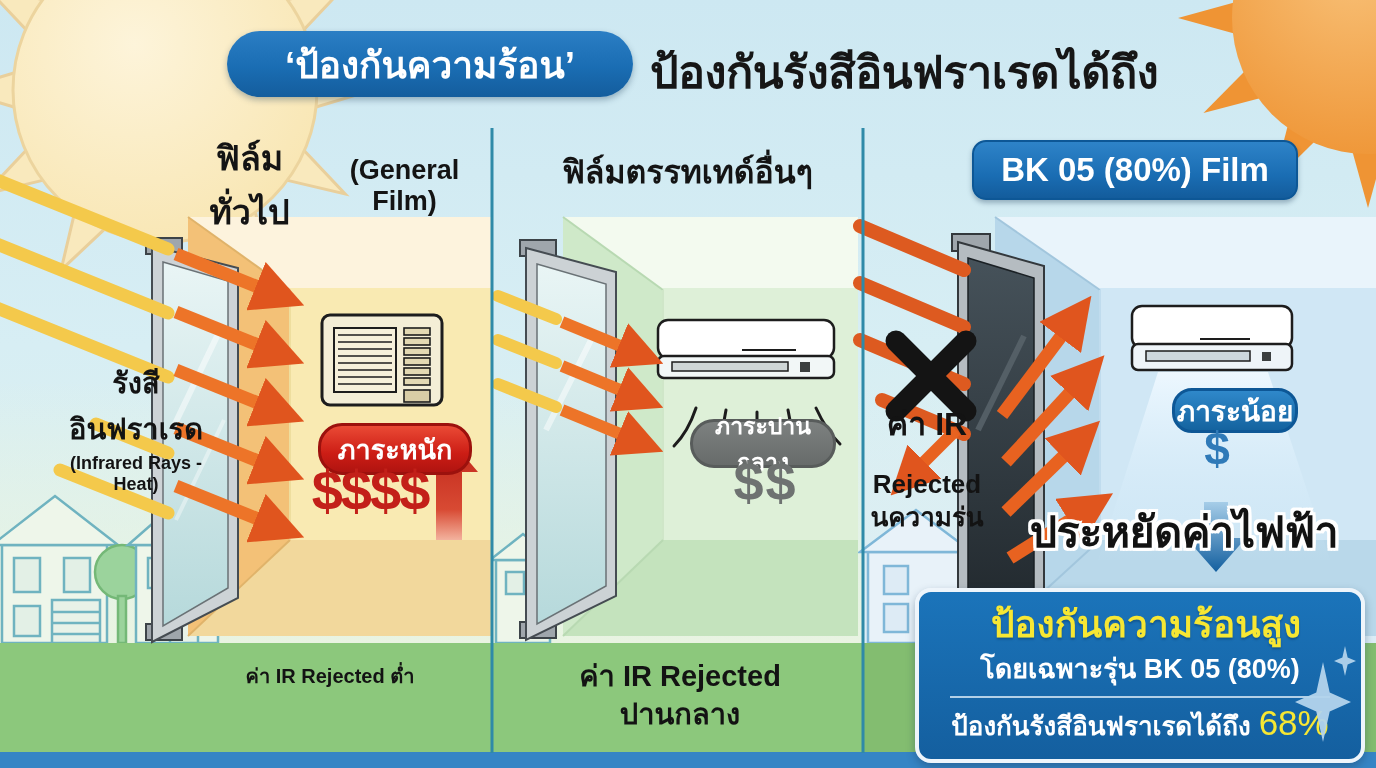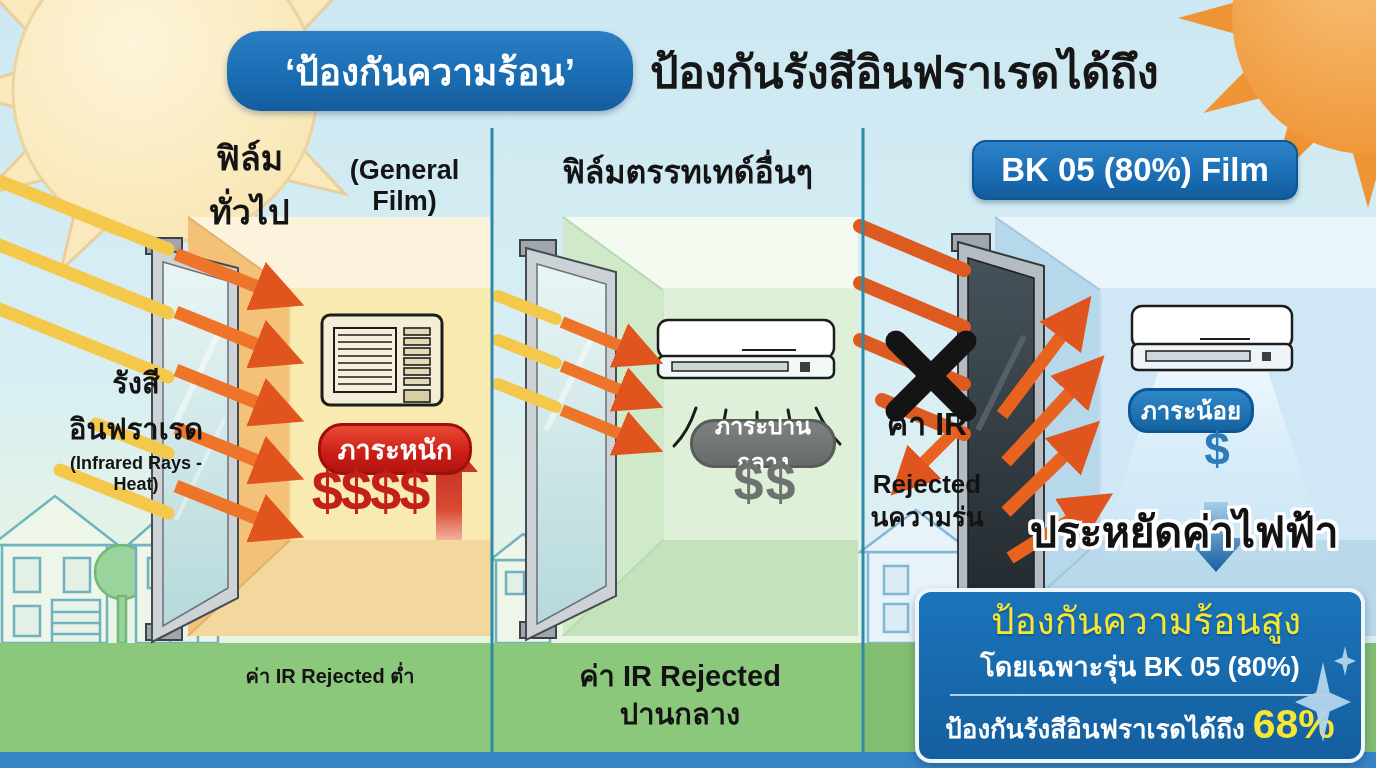--- a/index.html
+++ b/index.html
@@ -3,21 +3,21 @@
 <meta charset="utf-8">
 <style>
   html,body{margin:0;padding:0;background:#9db6c2;}
   .canvas{position:relative;width:1376px;height:768px;overflow:hidden;
     background:linear-gradient(180deg,#cde8f2 0%,#d7eef4 45%,#dcf0ee 70%,#daeff0 100%);
     font-family:"Liberation Sans","DejaVu Sans",sans-serif;}
   .abs{position:absolute;}
   .ctr{display:flex;align-items:center;justify-content:center;text-align:center;}
   svg{display:block;}
   
-  .title-badge{left:227px;top:31px;width:406px;height:80px;border-radius:34px;
+  .title-badge{left:227px;top:31px;width:406px;height:66px;border-radius:34px;
     background:linear-gradient(180deg,#2b7ec4,#1a6db3 55%,#145d9d);
     box-shadow:0 3px 6px rgba(30,60,90,.35);color:#fff;font-size:37px;font-weight:800;}
   .title-heading{left:650px;top:36px;font-size:45px;font-weight:800;color:#161616;letter-spacing:-.5px;}
   
   .c1-head{left:180px;top:131px;width:310px;color:#141414;}
   .c1-head .l1{font-size:34px;font-weight:800;}
   .c1-head .l2{font-size:27px;font-weight:800;margin-top:2px;}
   .c2-head{left:515px;top:146px;width:345px;font-size:32px;font-weight:800;color:#141414;}
   .c3-pill{left:972px;top:140px;width:322px;height:56px;border-radius:14px;
     background:linear-gradient(180deg,#2e83c8,#1a6db3 60%,#135c9c);border:2px solid #0d5796;
@@ -25,42 +25,42 @@
   
   .ir-label{left:4px;top:360px;width:168px;color:#131313;padding-left:48px;}
   .ir-label .l1{font-size:29px;font-weight:800;}
   .ir-label .l2{font-size:18px;font-weight:700;margin-top:1px;}
   
   .pill{border-radius:24px;color:#fff;font-weight:800;}
   .red-pill{left:318px;top:423px;width:148px;height:46px;font-size:27px;
     background:linear-gradient(180deg,#ea4a35,#cc1d15 60%,#b01410);border:3px solid #9c110d;}
   .gray-pill{left:690px;top:419px;width:140px;height:43px;font-size:23px;
     background:linear-gradient(180deg,#7d8180,#676b6a);border:3px solid #585c5b;}
-  .blue-pill{left:1128px;top:388px;width:120px;height:39px;font-size:24px;border-radius:20px;
+  .blue-pill{left:1172px;top:388px;width:120px;height:39px;font-size:28px;border-radius:20px;
     background:linear-gradient(180deg,#2f88ca,#14639f);border:3px solid #0d5796;}
   .cost1{left:295px;top:458px;width:150px;font-size:56px;font-weight:900;color:#c32019;letter-spacing:-2px;}
   .cost2{left:703px;top:450px;width:125px;font-size:54px;font-weight:900;color:#6e7271;letter-spacing:2px;}
   .cost3{left:1186px;top:422px;width:62px;font-size:46px;font-weight:900;color:#2f7ab8;}
   
   .ir-value{left:872px;top:398px;width:110px;font-size:32px;font-weight:800;color:#131313;text-align:center;}
   .rejected{left:862px;top:468px;width:130px;font-size:26px;font-weight:800;color:#131313;text-align:center;line-height:1.25;}
   .savings{left:995px;top:498px;width:378px;font-size:43px;font-weight:900;color:#121212;letter-spacing:-.5px;
     text-shadow:-3px -3px 0 #fff,3px -3px 0 #fff,-3px 3px 0 #fff,3px 3px 0 #fff,0 -3px 0 #fff,0 3px 0 #fff,-3px 0 0 #fff,3px 0 0 #fff;}
   
   .caption1{left:170px;top:660px;width:320px;font-size:20px;font-weight:800;color:#131313;}
   .caption2{left:512px;top:658px;width:336px;font-size:29px;font-weight:800;color:#131313;line-height:1.3;}
   
   .hl-box{left:915px;top:588px;width:442px;height:167px;border-radius:16px;
     background:linear-gradient(180deg,#1b74ba,#145f9f);border:4px solid #eef5fb;
     box-shadow:0 4px 8px rgba(20,50,80,.35);display:flex;flex-direction:column;align-items:center;justify-content:center;}
-  .hl1{color:#f7e733;font-size:37px;font-weight:400;line-height:1.1;text-shadow:0 2px 2px rgba(0,40,80,.35);margin-left:12px;}
+  .hl1{color:#f7e733;font-size:37px;font-weight:700;line-height:1.1;text-shadow:0 2px 2px rgba(0,40,80,.35);margin-left:12px;}
   .hl2{color:#fff;font-size:27px;font-weight:800;margin-top:2px;}
   .hl-rule{width:86%;border-top:2px solid #cfe3f2;opacity:.85;margin:6px 0 5px;}
   .hl3{color:#fff;font-size:26px;font-weight:800;}
-  .hl3 .pct{color:#f7e733;font-size:41px;font-weight:700;margin-left:8px;}
+  .hl3 .pct{color:#f7e733;font-size:35px;font-weight:400;margin-left:8px;}
   .sparkle{width:56px;height:80px;background:#b3d4ec;opacity:.95;
     clip-path:polygon(50% 0%,62% 38%,100% 50%,62% 62%,50% 100%,38% 62%,0% 50%,38% 38%);}
   .sparkle.small{width:22px;height:30px;}
 </style>
 </head>
 <body>
 
 <div class="canvas">
 
 <svg class="abs" style="left:0;top:0" width="1376" height="768" viewBox="0 0 1376 768">

